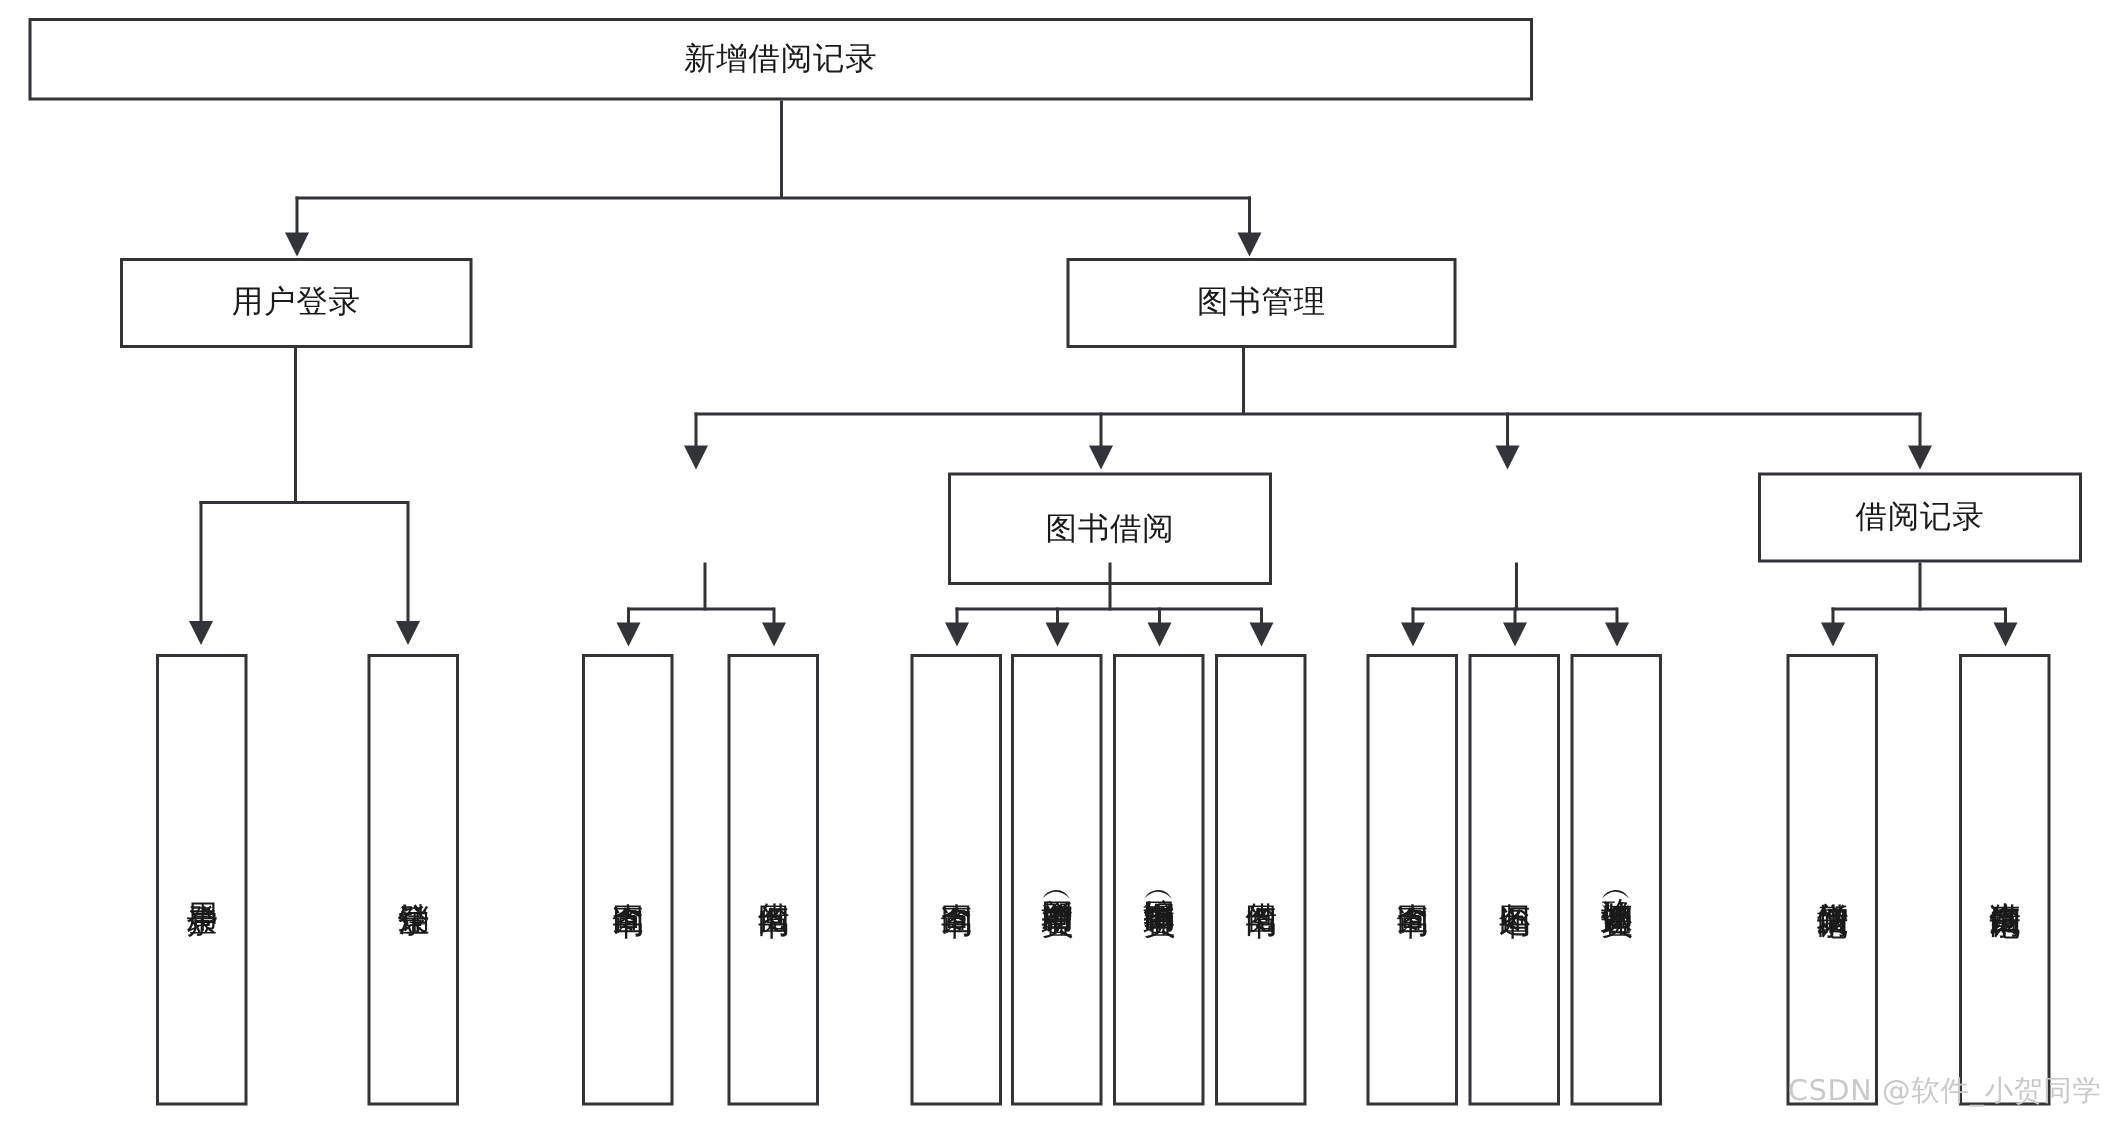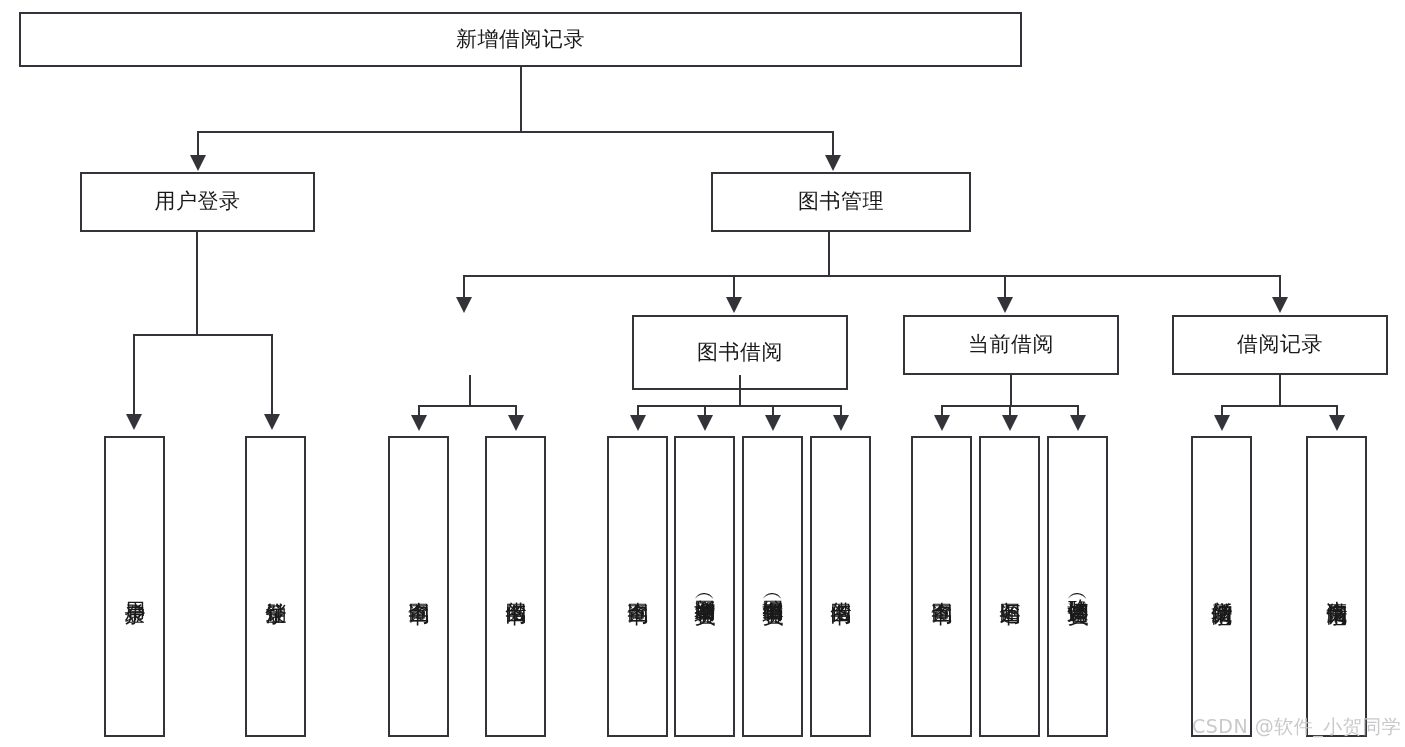--- a/index.html
+++ b/index.html
@@ -112,23 +112,20 @@
   <div class="arrow" style="left:726px; top:297px;"></div>
 
   <div class="edge edge-v" style="left:1004px; top:275px; width:2px; height:24px;"></div>
   <div class="arrow" style="left:997px; top:297px;"></div>
 
   <div class="edge edge-v" style="left:1279px; top:275px; width:2px; height:24px;"></div>
   <div class="arrow" style="left:1272px; top:297px;"></div>
 
   <div class="node node-h" style="left:632px; top:315px; width:216px; height:75px;">
     <span>图书借阅</span>
-  </div>
-  <div class="node node-h" style="left:903px; top:315px; width:216px; height:60px;">
-    <span>当前借阅</span>
   </div>
   <div class="node node-h" style="left:1172px; top:315px; width:216px; height:60px;">
     <span>借阅记录</span>
   </div>
 
   <div class="edge edge-v" style="left:469px; top:375px; width:2px; height:32px;"></div>
   <div class="edge edge-h" style="left:418px; top:405px; width:98px; height:2px;"></div>
   <div class="edge edge-v" style="left:418px; top:405px; width:2px; height:12px;"></div>
   <div class="arrow" style="left:411px; top:415px;"></div>
   <div class="edge edge-v" style="left:515px; top:405px; width:2px; height:12px;"></div>

